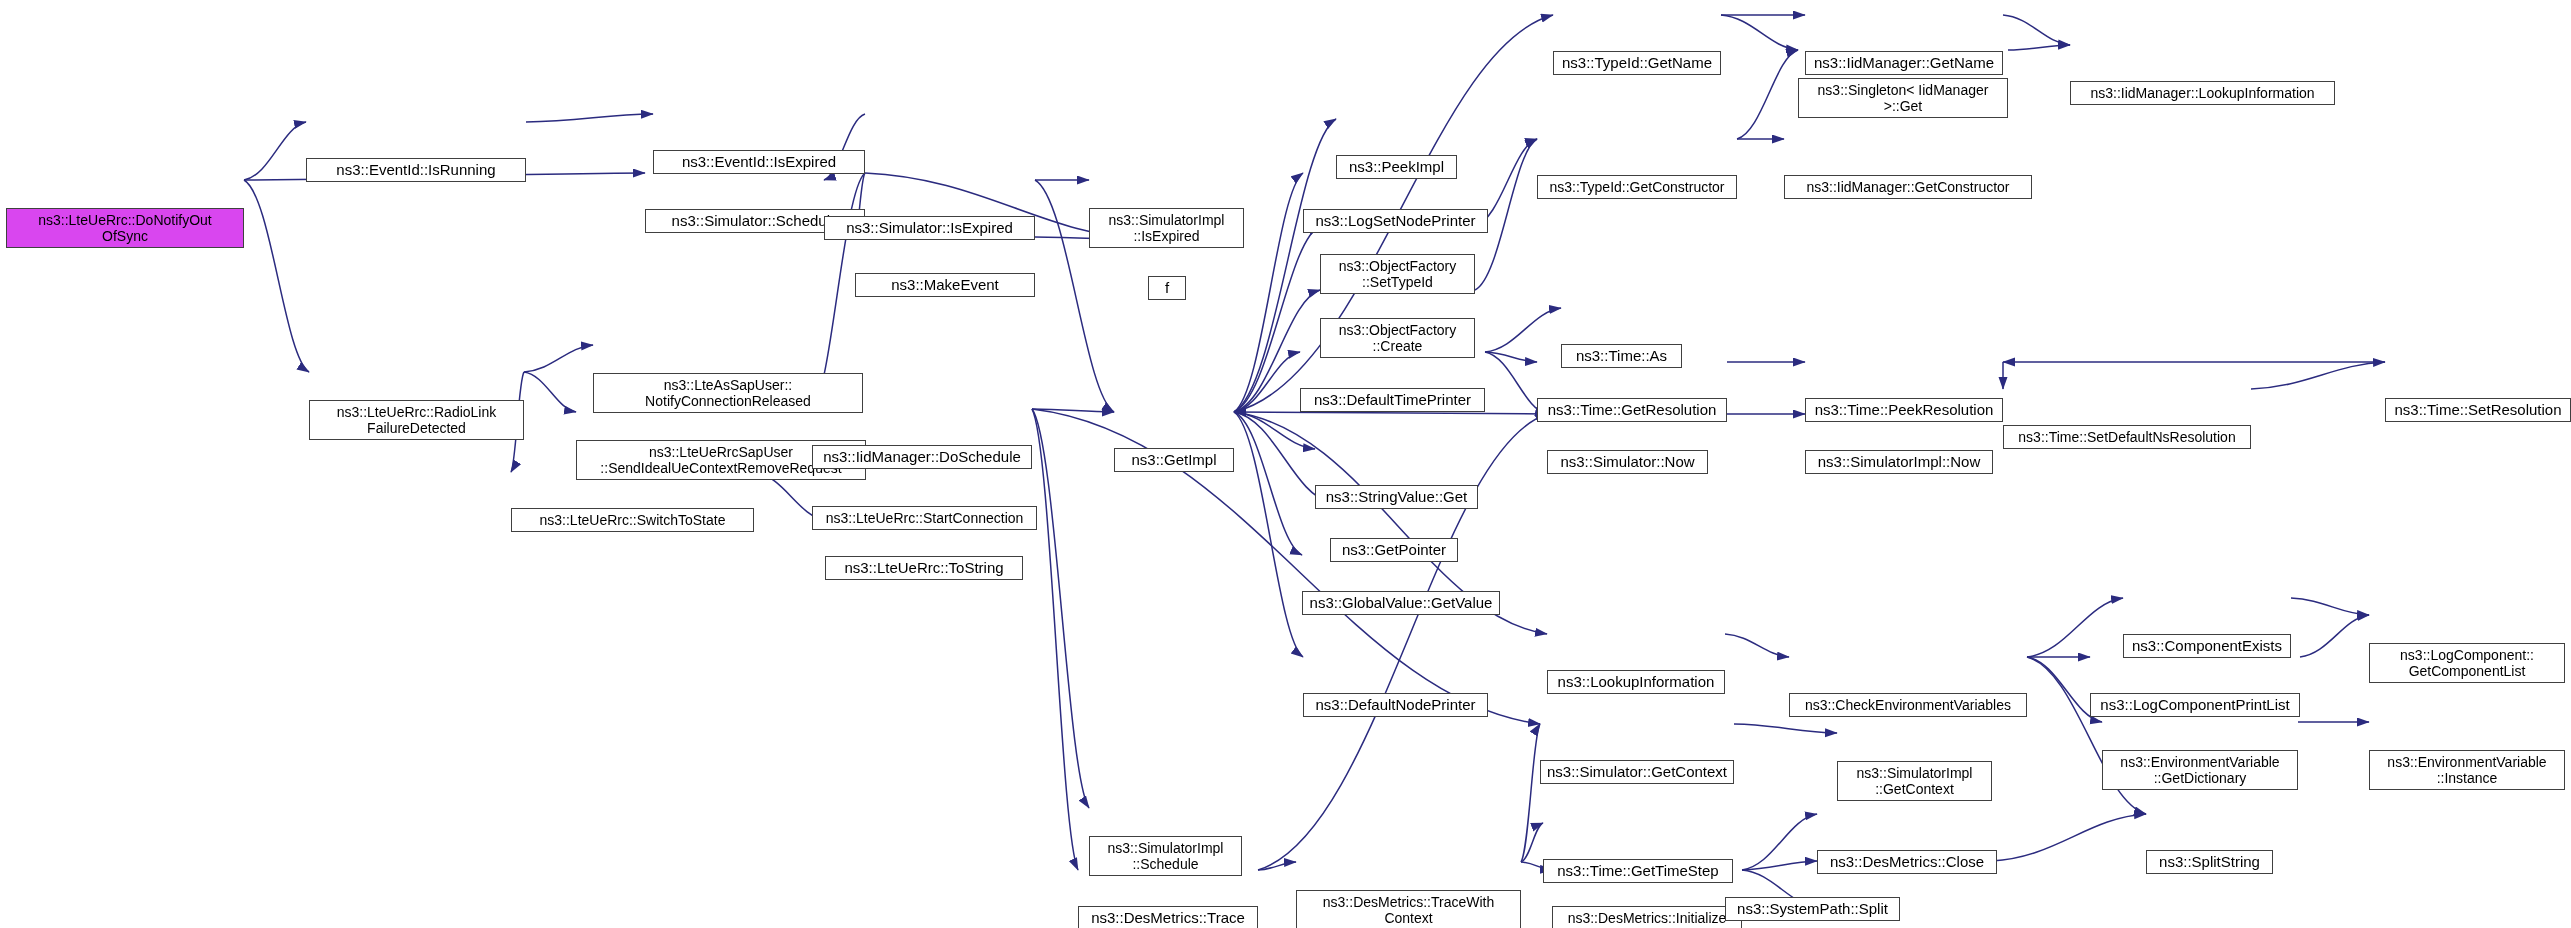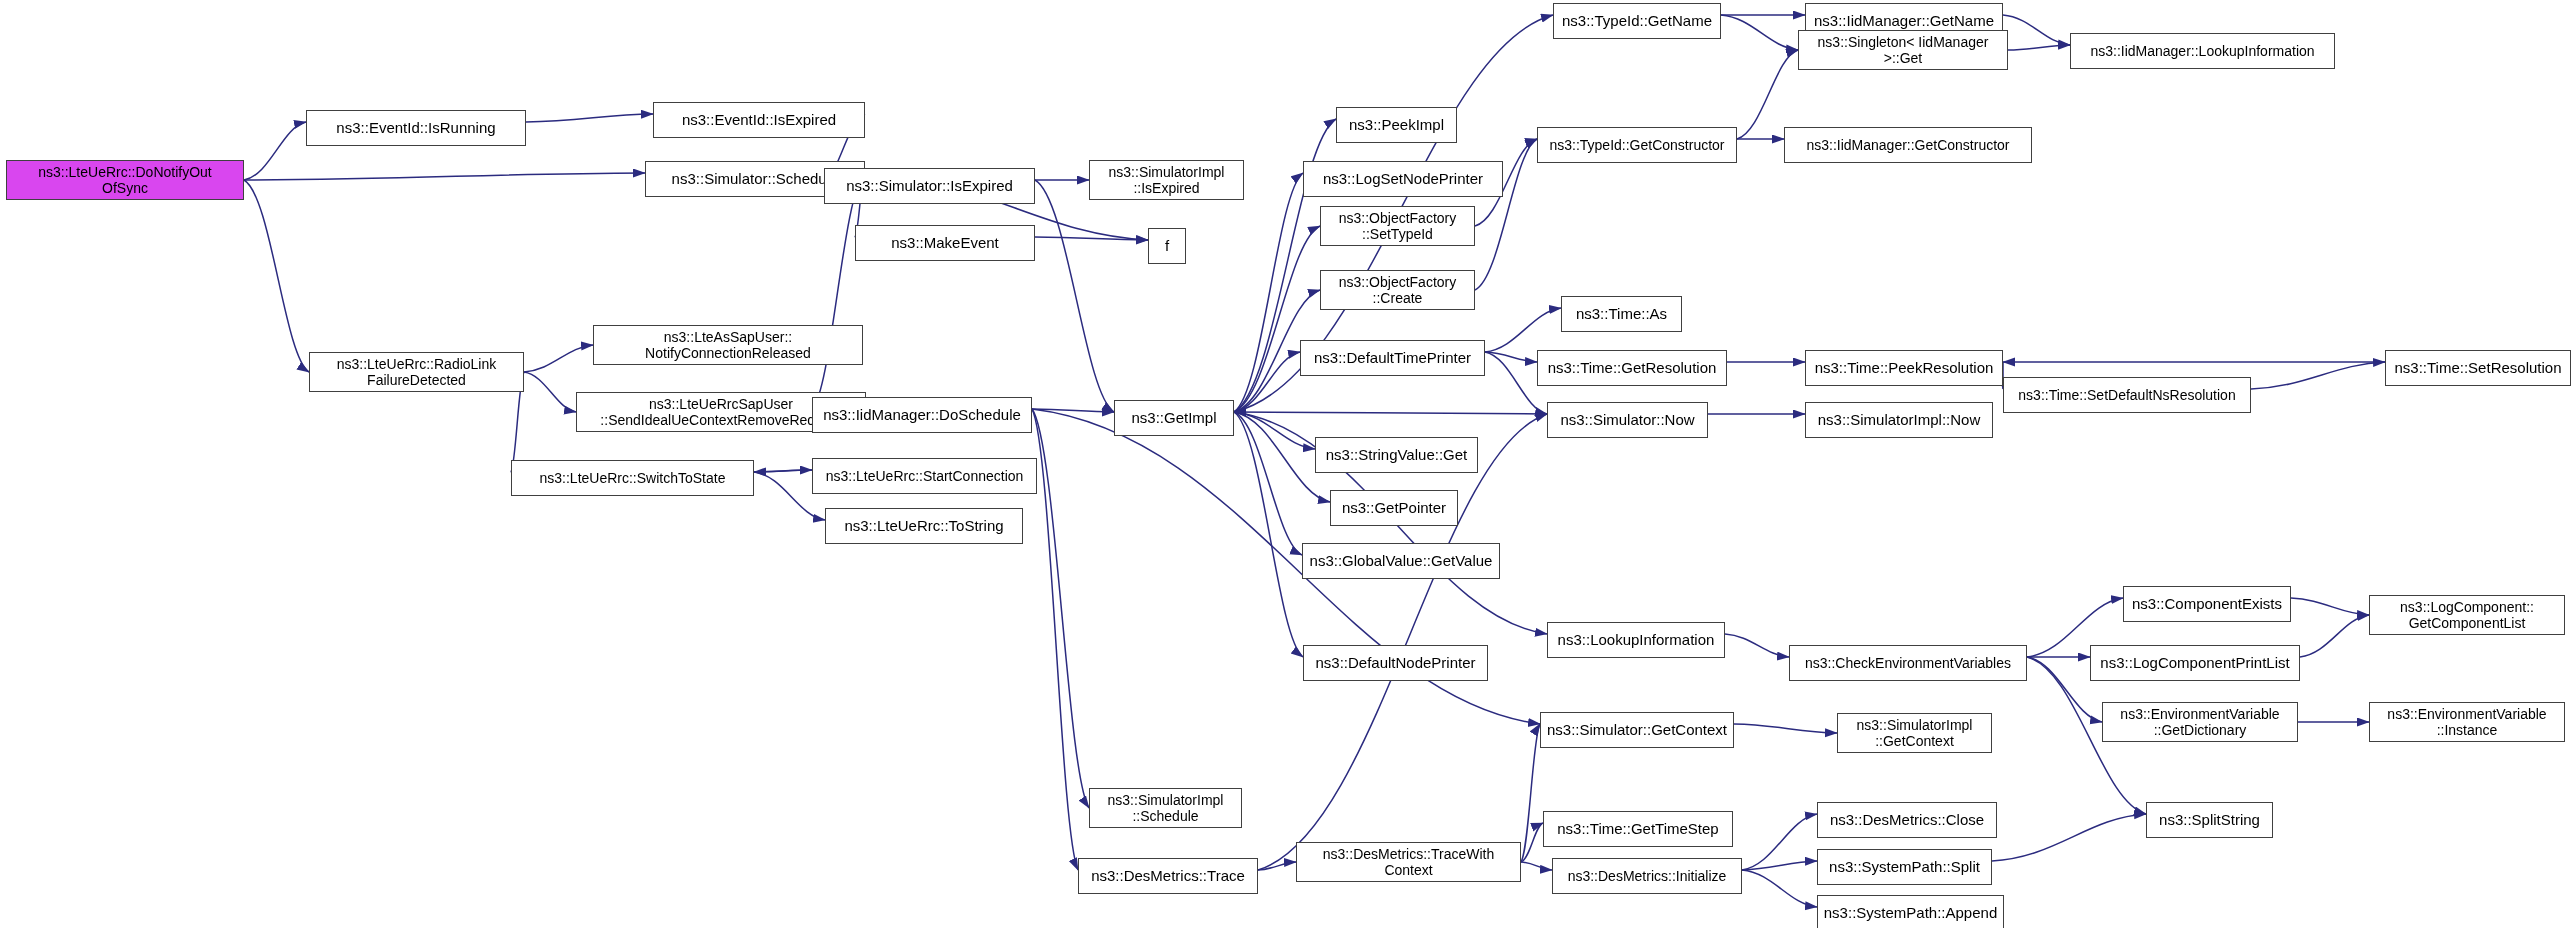--- a/index.html
+++ b/index.html
@@ -29,22 +29,23 @@
     border: 1.6px solid #404040;
     background: #ffffff;
     color: #000000;
     display: flex;
     align-items: center;
     justify-content: center;
     text-align: center;
     line-height: 1.15;
     font-size: 15px;
     white-space: pre-line;
-    padding: 17px 4px;
+    padding: 11px 4px;
     z-index: 5;
+    margin-top: 48px;
   }
   .node.root {
     background: #d946ef;
     border-color: #404040;
   }
   .node.small {
     font-size: 14px;
   }
 </style>
 </head>
@@ -142,21 +143,21 @@
       <div class="node small" style="left: 511px; top: 460px; width: 243px; height: 24px;">ns3::LteUeRrc::SwitchToState</div>
       <div class="node" style="left: 824px; top: 168px; width: 211px; height: 24px;">ns3::Simulator::IsExpired</div>
       <div class="node" style="left: 855px; top: 225px; width: 180px; height: 24px;">ns3::MakeEvent</div>
       <div class="node" style="left: 812px; top: 397px; width: 220px; height: 24px;">ns3::IidManager::DoSchedule</div>
       <div class="node small" style="left: 812px; top: 458px; width: 225px; height: 24px;">ns3::LteUeRrc::StartConnection</div>
       <div class="node" style="left: 825px; top: 508px; width: 198px; height: 24px;">ns3::LteUeRrc::ToString</div>
       <div class="node small" style="left: 1089px; top: 160px; width: 155px; height: 40px;">ns3::SimulatorImpl
 ::IsExpired</div>
       <div class="node" style="left: 1148px; top: 228px; width: 38px; height: 24px;">f</div>
       <div class="node" style="left: 1336px; top: 107px; width: 121px; height: 24px;">ns3::PeekImpl</div>
-      <div class="node" style="left: 1303px; top: 161px; width: 200px; height: 24px;">ns3::LogSetNodePrinter</div>
+      <div class="node" style="left: 1303px; top: 161px; width: 185px; height: 24px;">ns3::LogSetNodePrinter</div>
       <div class="node small" style="left: 1320px; top: 206px; width: 155px; height: 40px;">ns3::ObjectFactory
 ::SetTypeId</div>
       <div class="node small" style="left: 1320px; top: 270px; width: 155px; height: 40px;">ns3::ObjectFactory
 ::Create</div>
       <div class="node" style="left: 1300px; top: 340px; width: 185px; height: 24px;">ns3::DefaultTimePrinter</div>
       <div class="node" style="left: 1114px; top: 400px; width: 120px; height: 24px;">ns3::GetImpl</div>
       <div class="node" style="left: 1315px; top: 437px; width: 163px; height: 24px;">ns3::StringValue::Get</div>
       <div class="node" style="left: 1330px; top: 490px; width: 128px; height: 24px;">ns3::GetPointer</div>
       <div class="node" style="left: 1302px; top: 543px; width: 198px; height: 24px;">ns3::GlobalValue::GetValue</div>
       <div class="node" style="left: 1303px; top: 645px; width: 185px; height: 24px;">ns3::DefaultNodePrinter</div>
@@ -189,16 +190,16 @@
       <div class="node" style="left: 2123px; top: 586px; width: 168px; height: 24px;">ns3::ComponentExists</div>
       <div class="node" style="left: 2090px; top: 645px; width: 210px; height: 24px;">ns3::LogComponentPrintList</div>
       <div class="node small" style="left: 2102px; top: 702px; width: 196px; height: 40px;">ns3::EnvironmentVariable
 ::GetDictionary</div>
       <div class="node small" style="left: 2369px; top: 595px; width: 196px; height: 40px;">ns3::LogComponent::
 GetComponentList</div>
       <div class="node small" style="left: 2369px; top: 702px; width: 196px; height: 40px;">ns3::EnvironmentVariable
 ::Instance</div>
       <div class="node" style="left: 2146px; top: 802px; width: 127px; height: 24px;">ns3::SplitString</div>
       <div class="node" style="left: 1817px; top: 802px; width: 180px; height: 24px;">ns3::DesMetrics::Close</div>
-      <div class="node" style="left: 1817px; top: 849px; width: 175px; height: 20px; text-align: right;">ns3::SystemPath::Split</div>
+      <div class="node" style="left: 1725px; top: 849px; width: 175px; height: 20px; text-align: right;">ns3::SystemPath::Split</div>
       <div class="node" style="left: 1817px; top: 895px; width: 187px; height: 24px;">ns3::SystemPath::Append</div>
     </div>
 </div>
 
 </body></html>

